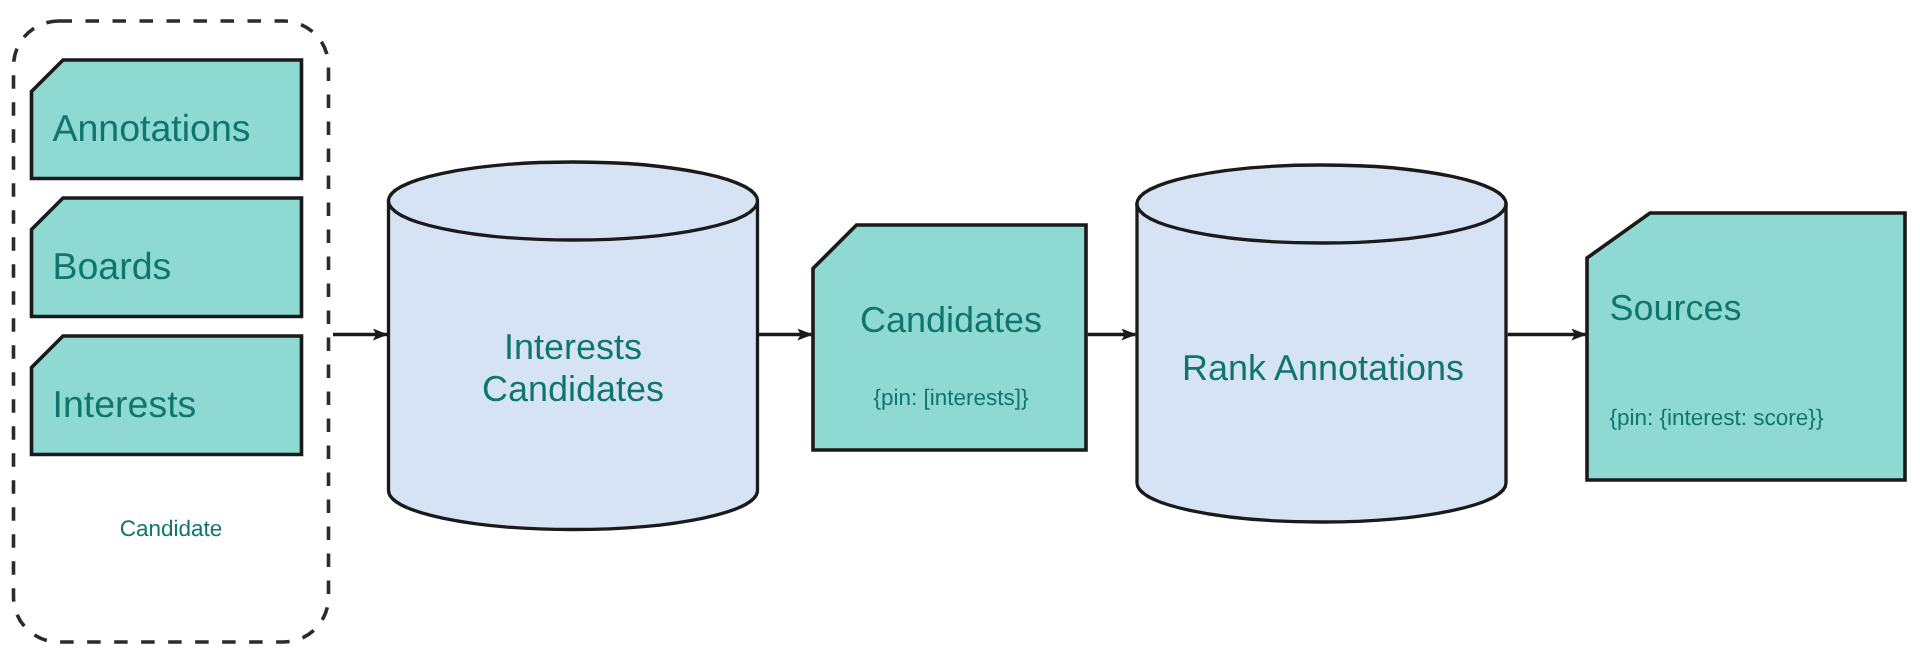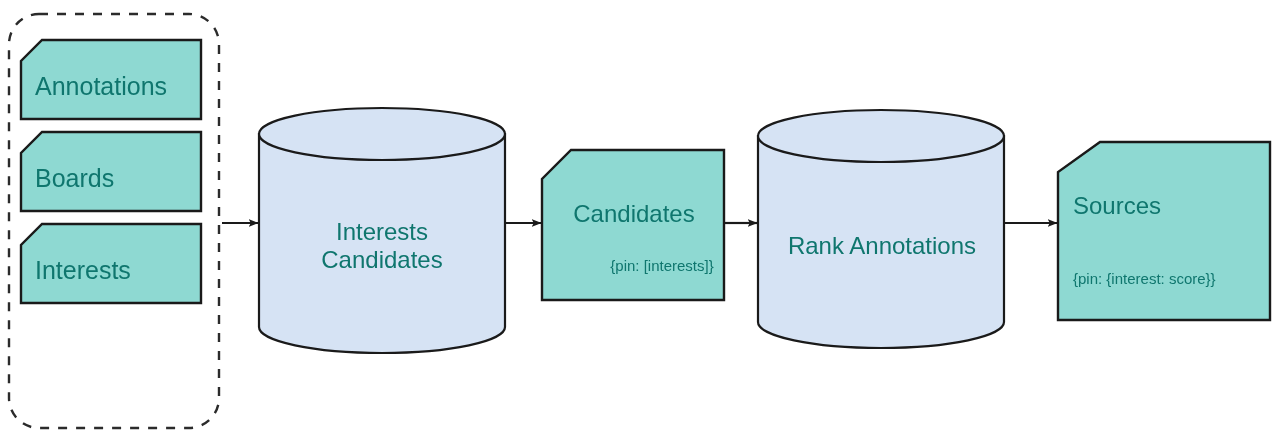--- a/index.html
+++ b/index.html
@@ -101,25 +101,26 @@
 
     <line x1="1005" y1="223" x2="1057" y2="223" stroke="#1a1a1a" stroke-width="2.2" marker-end="url(#arrowHead)"></line>
   </svg>
 
   <div class="txt left-note-label" style="left:35px; top:72px; width:165px;">Annotations</div>
 
   <div class="txt left-note-label" style="left:35px; top:164px; width:165px;">Boards</div>
 
   <div class="txt left-note-label" style="left:35px; top:256px; width:165px;">Interests</div>
 
+  <div class="txt group-caption" style="left:24px; top:343px; width:180px;">Candidate</div>
 
   <div class="txt node-title" style="left:272px; top:218px; width:220px;">Interests</div>
   <div class="txt node-title" style="left:272px; top:246px; width:220px;">Candidates</div>
 
   <div class="txt node-title" style="left:548px; top:200px; width:172px;">Candidates</div>
-  <div class="txt node-sub" style="left:576px; top:257px; width:172px;">{pin: [interests]}</div>
+  <div class="txt node-sub" style="left:548px; top:257px; width:172px;">{pin: [interests]}</div>
 
   <div class="txt node-title" style="left:766px; top:232px; width:232px;">Rank Annotations</div>
 
   <div class="txt node-title align-left" style="left:1073px; top:192px; width:195px;">Sources</div>
   <div class="txt node-sub align-left" style="left:1073px; top:270px; width:200px;">{pin: {interest: score}}</div>
 
 </div>
 
 </body></html>

